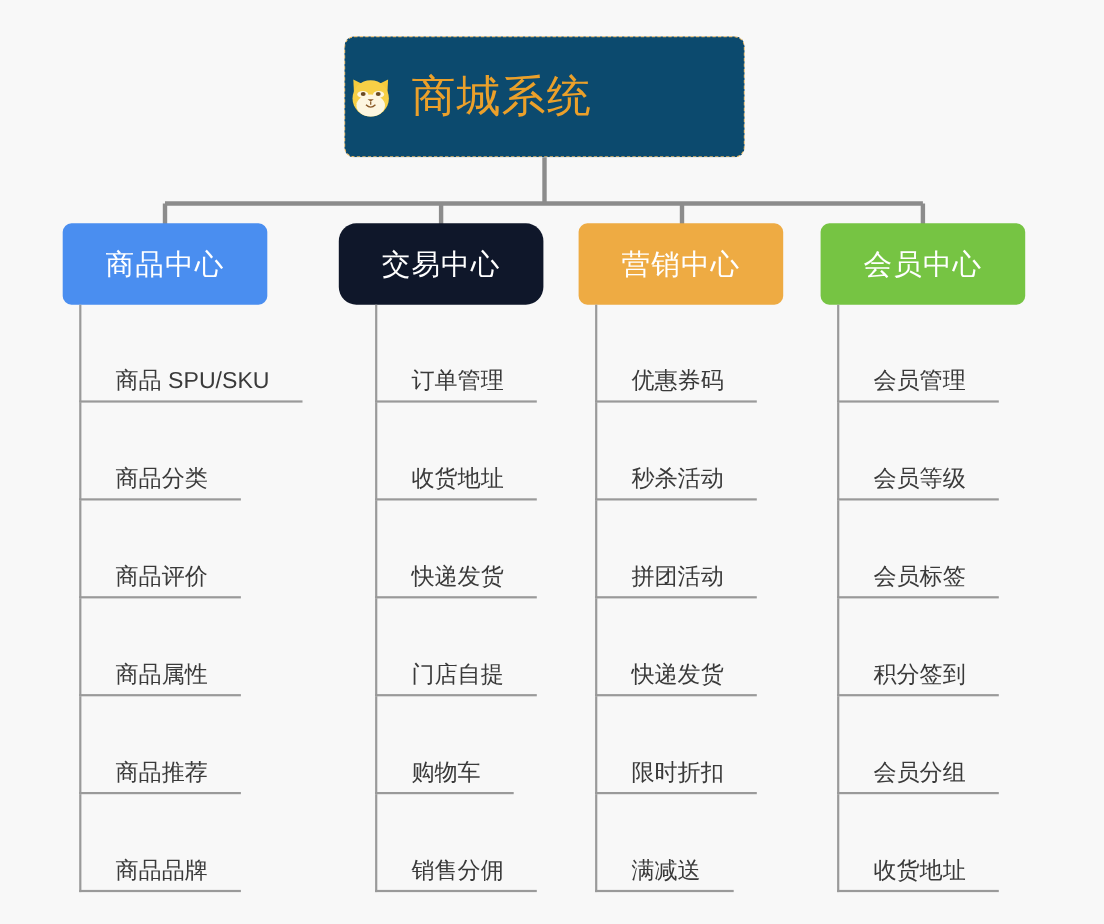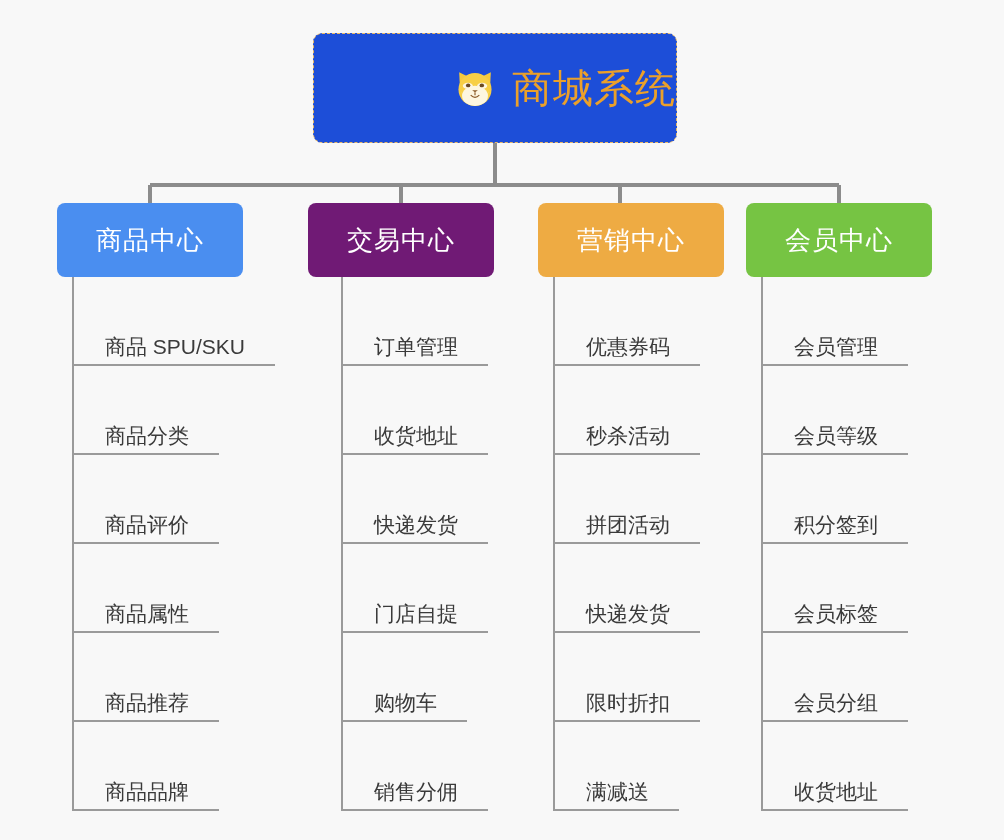--- a/index.html
+++ b/index.html
@@ -17,26 +17,26 @@
     background: #f8f8f8;
   }
 
   
   #root-node {
     position: absolute;
     left: 313px;
     top: 33px;
     width: 364px;
     height: 110px;
-    background: #1d4ed8;
+    background: #0c4a6e;
     border: 1px dashed #e8b864;
     border-radius: 9px;
     display: flex;
     align-items: center;
-    justify-content: flex-end;
+    justify-content: flex-start;
     gap: 14px;
   }
   #root-node .root-icon {
     width: 46px;
     height: 46px;
     flex: 0 0 auto;
     display: block;
   }
   #root-node .root-title {
     font-size: 40px;
@@ -182,21 +182,21 @@
           <span class="leaf-underline" style="width: 147px; background: rgb(154, 154, 154);"></span>
         </div>
         <div class="leaf-item">
           <span class="leaf-trunk" style="background: rgb(154, 154, 154);"></span>
           <span class="leaf-label">商品品牌</span>
           <span class="leaf-underline" style="width: 147px; background: rgb(154, 154, 154);"></span>
         </div>
       </div>
     </div>
     <div class="column" style="left: 308px; width: 186px;">
-      <div class="cat-box" style="background: #701a75;">
+      <div class="cat-box" style="background: #0f172a; border-radius: 16px;">
         <span>交易中心</span>
       </div>
       <div class="leaf-list" style="margin-left: 33px;">
         <div class="leaf-item">
           <span class="leaf-trunk" style="background: rgb(154, 154, 154);"></span>
           <span class="leaf-label">订单管理</span>
           <span class="leaf-underline" style="width: 147px; background: rgb(154, 154, 154);"></span>
         </div>
         <div class="leaf-item">
           <span class="leaf-trunk" style="background: rgb(154, 154, 154);"></span>
@@ -218,21 +218,21 @@
           <span class="leaf-label">购物车</span>
           <span class="leaf-underline" style="width: 126px; background: rgb(154, 154, 154);"></span>
         </div>
         <div class="leaf-item">
           <span class="leaf-trunk" style="background: rgb(154, 154, 154);"></span>
           <span class="leaf-label">销售分佣</span>
           <span class="leaf-underline" style="width: 147px; background: rgb(154, 154, 154);"></span>
         </div>
       </div>
     </div>
-    <div class="column" style="left: 538px; width: 186px;">
+    <div class="column" style="left: 526px; width: 186px;">
       <div class="cat-box" style="background: rgb(238, 171, 67);">
         <span>营销中心</span>
       </div>
       <div class="leaf-list" style="margin-left: 15px;">
         <div class="leaf-item">
           <span class="leaf-trunk" style="background: rgb(154, 154, 154);"></span>
           <span class="leaf-label">优惠券码</span>
           <span class="leaf-underline" style="width: 147px; background: rgb(154, 154, 154);"></span>
         </div>
         <div class="leaf-item">
@@ -272,26 +272,26 @@
           <span class="leaf-label">会员管理</span>
           <span class="leaf-underline" style="width: 147px; background: rgb(154, 154, 154);"></span>
         </div>
         <div class="leaf-item">
           <span class="leaf-trunk" style="background: rgb(154, 154, 154);"></span>
           <span class="leaf-label">会员等级</span>
           <span class="leaf-underline" style="width: 147px; background: rgb(154, 154, 154);"></span>
         </div>
         <div class="leaf-item">
           <span class="leaf-trunk" style="background: rgb(154, 154, 154);"></span>
+          <span class="leaf-label">会员标签</span>
+          <span class="leaf-underline" style="width: 147px; background: rgb(154, 154, 154);"></span>
+        </div>
+        <div class="leaf-item">
+          <span class="leaf-trunk" style="background: rgb(154, 154, 154);"></span>
           <span class="leaf-label">积分签到</span>
-          <span class="leaf-underline" style="width: 147px; background: rgb(154, 154, 154);"></span>
-        </div>
-        <div class="leaf-item">
-          <span class="leaf-trunk" style="background: rgb(154, 154, 154);"></span>
-          <span class="leaf-label">会员标签</span>
           <span class="leaf-underline" style="width: 147px; background: rgb(154, 154, 154);"></span>
         </div>
         <div class="leaf-item">
           <span class="leaf-trunk" style="background: rgb(154, 154, 154);"></span>
           <span class="leaf-label">会员分组</span>
           <span class="leaf-underline" style="width: 147px; background: rgb(154, 154, 154);"></span>
         </div>
         <div class="leaf-item">
           <span class="leaf-trunk" style="background: rgb(154, 154, 154);"></span>
           <span class="leaf-label">收货地址</span>

